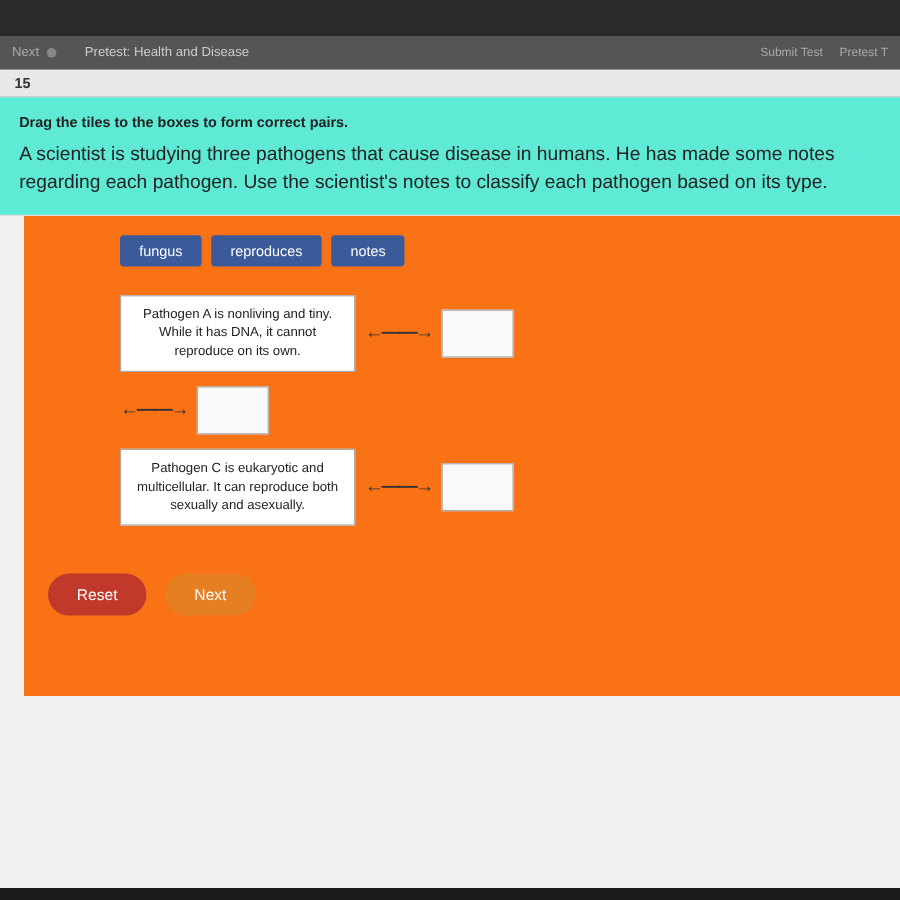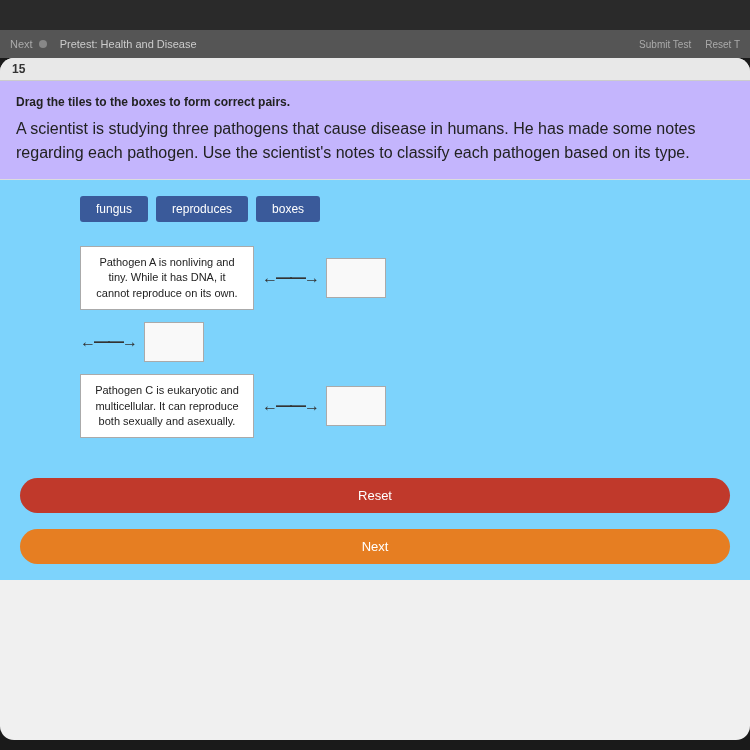--- a/index.html
+++ b/index.html
@@ -15,56 +15,56 @@
       height: 30px;
       background: #2a2a2a;
       display: flex;
       align-items: center;
     }
 
     .main-content {
       background: #f0f0f0;
       height: calc(750px - 68px);
       overflow: hidden;
-      border-radius: 14px;
     }
 
     .question-header {
       background: #e8e8e8;
       border-bottom: 1px solid #ccc;
       padding: 4px 12px;
       font-size: 12px;
       font-weight: bold;
       color: #333;
     }
 
     .question-body {
       padding: 14px 16px;
-      background: #c4b5fd;
+      background: #5eead4;
       border-bottom: 1px solid #ddd;
     }
 
     .instruction-text {
       font-size: 12px;
       color: #222;
       margin-bottom: 8px;
       font-weight: bold;
     }
 
     .description-text {
       font-size: 16px;
       color: #222;
       line-height: 1.5;
     }
 
     .content-area {
       padding: 16px 20px;
-      background: #7dd3fc;
+      background: #f97316;
       min-height: 400px;
       position: relative;
+      margin-left: 20px;
     }
 
     .tiles-row {
       display: flex;
       gap: 8px;
       margin-bottom: 24px;
       padding-left: 60px;
     }
 
     .tile {
@@ -86,21 +86,21 @@
 
     .pathogen-row {
       display: flex;
       align-items: center;
       gap: 8px;
     }
 
     .pathogen-box {
       background: #fff;
       border: 1px solid #aaa;
-      width: 174px;
+      width: 196px;
       min-height: 60px;
       padding: 8px 10px;
       font-size: 11px;
       color: #222;
       text-align: center;
       line-height: 1.4;
     }
 
     .arrow-connector {
       display: flex;
@@ -116,21 +116,20 @@
       border: 1px solid #aaa;
       width: 60px;
       height: 40px;
     }
 
     .button-row {
       display: flex;
       justify-content: flex-start;
       gap: 16px;
       margin-top: 40px;
-      flex-direction: column;
     }
 
     .btn-reset {
       background: #c0392b;
       color: #fff;
       border: none;
       border-radius: 20px;
       padding: 10px 24px;
       font-size: 13px;
       cursor: pointer;
@@ -163,55 +162,55 @@
     .nav-dot {
       width: 8px;
       height: 8px;
       border-radius: 50%;
       background: #888;
     }
 
     .nav-title {
       color: #ccc;
       font-size: 11px;
-      margin-left: 7px;
+      margin-left: 18px;
     }
   </style>
 </head>
 <body>
 
 <div class="top-bar"></div>
 
 <div class="nav-bar">
   <span class="nav-next">Next</span>
   <div class="nav-dot"></div>
   <span class="nav-title">Pretest: Health and Disease</span>
   <div style="margin-left:auto; display:flex; gap:14px; align-items:center;">
     <span style="color:#aaa; font-size:10px;margin-left:40px;">Submit Test</span>
-    <span style="color:#aaa; font-size:10px;">Reset T</span>
+    <span style="color:#aaa; font-size:10px;">Pretest T</span>
   </div>
 </div>
 
 <div class="main-content">
 
   <div class="question-header">
     <span>15</span>
   </div>
 
   <div class="question-body">
     <div class="instruction-text">Drag the tiles to the boxes to form correct pairs.</div>
     <div class="description-text">A scientist is studying three pathogens that cause disease in humans. He has made some notes regarding each pathogen. Use the scientist's notes to classify each pathogen based on its type.</div>
   </div>
 
   <div class="content-area">
 
     <div class="tiles-row">
       <div class="tile">fungus</div>
       <div class="tile">reproduces</div>
-      <div class="tile">boxes</div>
+      <div class="tile">notes</div>
     </div>
 
     <div class="pathogen-rows">
 
       <div class="pathogen-row">
         <div class="pathogen-box">
           <span>Pathogen A is nonliving and tiny. While it has DNA, it cannot reproduce on its own.</span>
         </div>
         <div class="arrow-connector">←——→</div>
         <div class="drop-box"></div>

